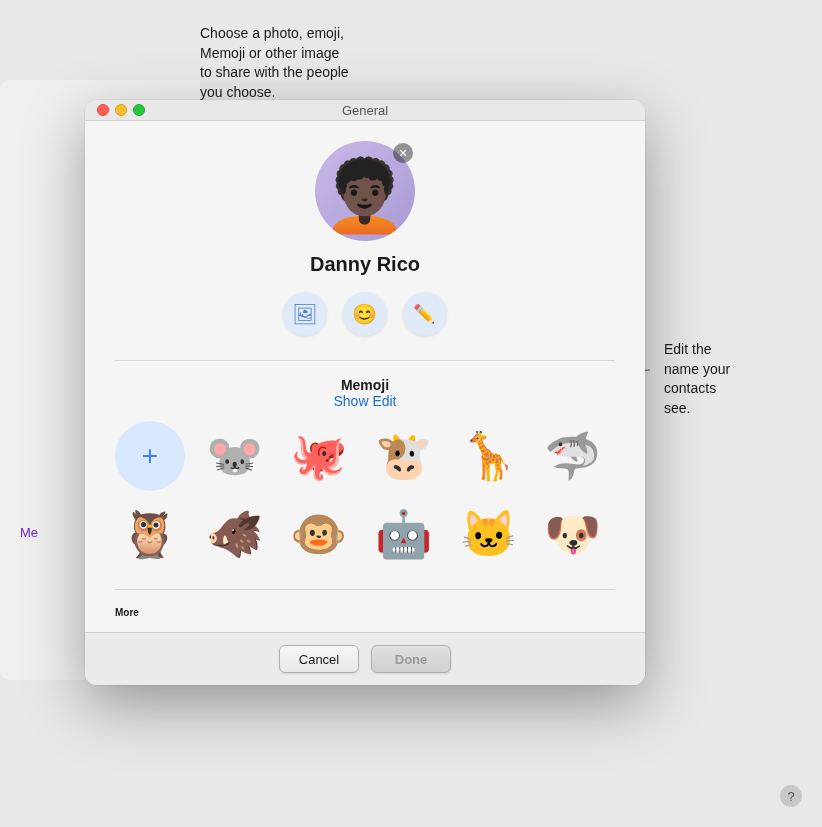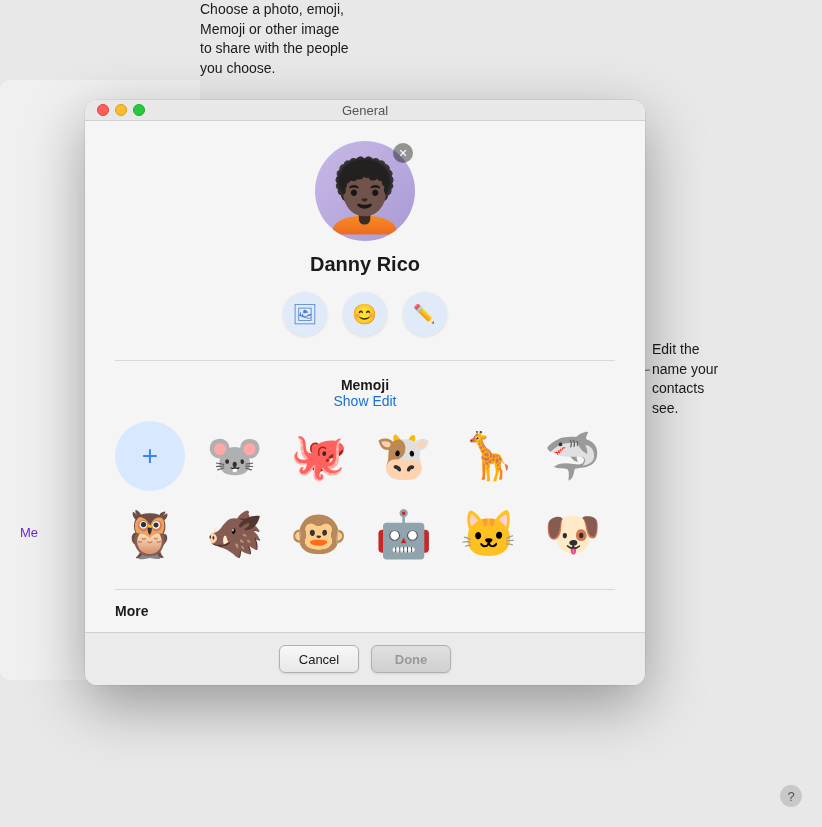--- a/index.html
+++ b/index.html
@@ -31,27 +31,27 @@
     }
 
     
     .annotation {
       position: absolute;
       font-size: 14px;
       color: #1a1a1a;
       line-height: 1.4;
     }
     .annotation-top {
-      top: 0;
+      top: 24px;
       left: 200px;
       width: 200px;
     }
     .annotation-right {
       top: 340px;
-      right: 40px;
+      right: 28px;
       width: 130px;
       text-align: left;
     }
 
     
     .line-svg {
       position: absolute;
       top: 0;
       left: 0;
       width: 822px;
@@ -232,21 +232,21 @@
       color: #3b82f6;
       font-weight: 300;
     }
 
     
     .more-section {
       width: 100%;
       padding: 8px 0 12px 0;
     }
     .more-label {
-      font-size: 14px;
+      font-size: 10px;
       font-weight: 700;
       color: #1a1a1a;
     }
 
     
     .dialog-footer {
       padding: 12px 19px;
       display: flex;
       justify-content: center;
       gap: 12px;

